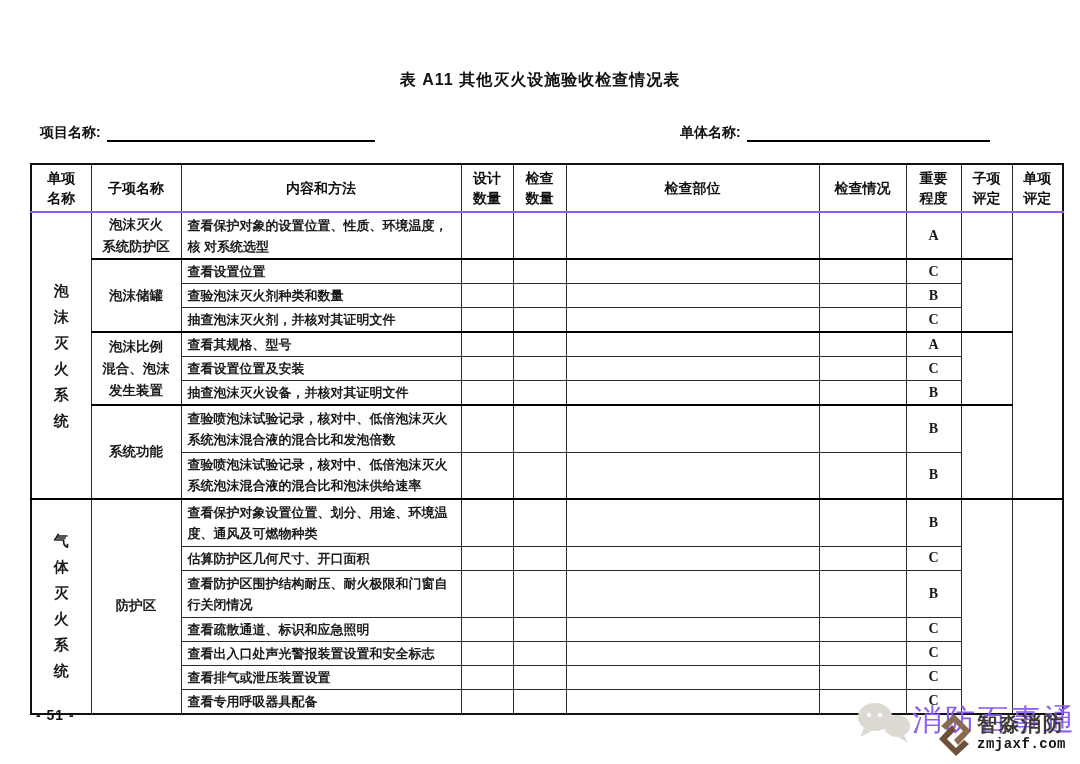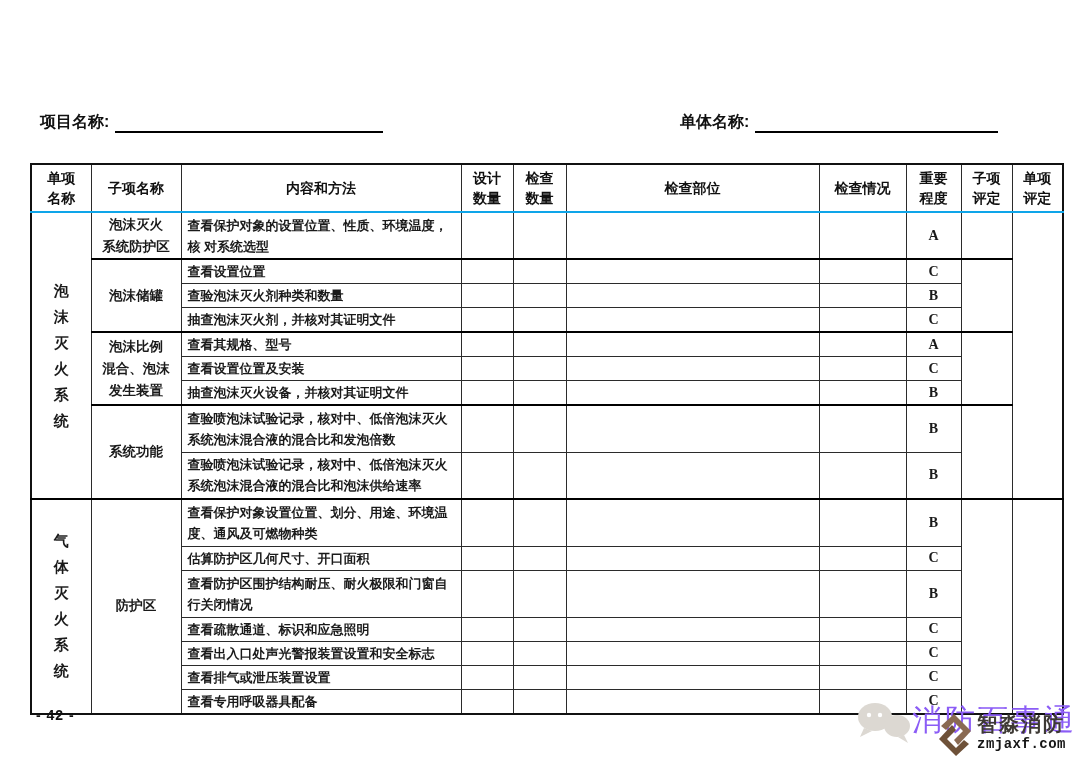--- a/index.html
+++ b/index.html
@@ -4,34 +4,34 @@
 <style>
   html,body{margin:0;padding:0;background:#fff;}
   #page{position:relative;width:1080px;height:764px;background:#ffffff;overflow:hidden;
         font-family:"Liberation Sans","DejaVu Sans",sans-serif;color:#1a1a1a;}
 
   
   .doc-title{position:absolute;top:70px;left:0;width:100%;text-align:center;
              font-size:16px;font-weight:700;letter-spacing:1px;color:#111;}
 
   
-  .field{position:absolute;top:112px;font-size:16px;font-weight:700;color:#111;white-space:nowrap;}
+  .field{position:absolute;top:124px;font-size:14px;font-weight:700;color:#111;white-space:nowrap;}
   .field-project{left:40px;}
   .field-unit{left:680px;}
   .field .blank{display:inline-block;border-bottom:2px solid #000;height:15px;
                 vertical-align:bottom;margin-left:6px;}
   .field-project .blank{width:268px;}
   .field-unit .blank{width:243px;}
 
   
   #tbl-wrap{position:absolute;left:30px;top:163px;}
   table{border-collapse:collapse;table-layout:fixed;width:1032px;}
   td,th{border:1px solid #2b2b2b;overflow:hidden;}
   table{border:2px solid #111;}
-  thead tr{height:48px;border-bottom:2px solid #0ea5e9;}
+  thead tr{height:48px;border-bottom:2px solid #8b5cf6;}
   th{font-size:14px;font-weight:700;text-align:center;white-space:pre-line;line-height:20px;color:#111;}
   td{vertical-align:middle;}
   td.section-name{font-size:15px;font-weight:700;text-align:center;white-space:pre-line;line-height:26px;}
   td.sub-name{font-size:13.5px;font-weight:700;text-align:center;white-space:pre-line;line-height:22px;padding:0 9px;}
   td.content{font-size:13px;font-weight:700;text-align:left;white-space:pre-line;
              line-height:21px;padding:1px 6px;}
   td.grade{font-family:"Liberation Serif","DejaVu Serif",serif;font-size:14px;font-weight:700;text-align:center;}
   tr.group-start{border-top:2px solid #000;}
   tr.section-start{border-top:2px solid #000;}
 
@@ -50,20 +50,21 @@
   .logo-text{}
   .logo-name{font-size:20px;font-weight:700;color:#3d3934;letter-spacing:2px;line-height:24px;}
   .logo-url{font-family:"Liberation Mono","DejaVu Sans Mono",monospace;font-size:14px;
             font-weight:700;color:#161616;line-height:17px;letter-spacing:0.5px;}
 </style>
 </head>
 <body>
 
 <div id="page">
 
+  <div class="doc-title">表 A11 其他灭火设施验收检查情况表</div>
 
   <div class="field field-project">
     <span>项目名称:</span><span class="blank"></span>
   </div>
   <div class="field field-unit">
     <span>单体名称:</span><span class="blank"></span>
   </div>
 
   <div id="tbl-wrap">
     <table>
@@ -257,21 +258,21 @@
             <td></td>
             <td></td>
             <td></td>
             <td></td>
             <td class="grade">C</td>
           </tr>
         </tbody>
     </table>
   </div>
 
-  <div class="page-num">- 42 -</div>
+  <div class="page-num">- 51 -</div>
 
   <svg class="wm-bubbles" width="58" height="50" viewBox="0 0 58 50">
     <g fill="#dcd8d2">
       <ellipse cx="20" cy="18" rx="17" ry="14"></ellipse>
       <path d="M9 29 L5 38 L17 32 Z"></path>
       <ellipse cx="42" cy="27" rx="13" ry="11"></ellipse>
       <path d="M49 36 L53 44 L43 38 Z"></path>
     </g>
     <g fill="#ffffff">
       <circle cx="14" cy="16" r="2.2"></circle>

